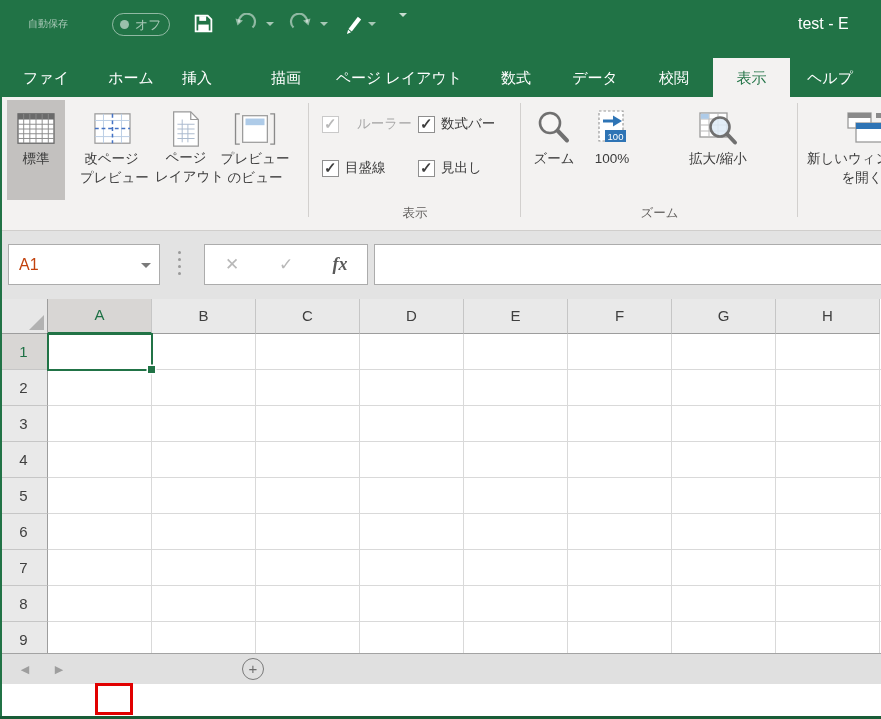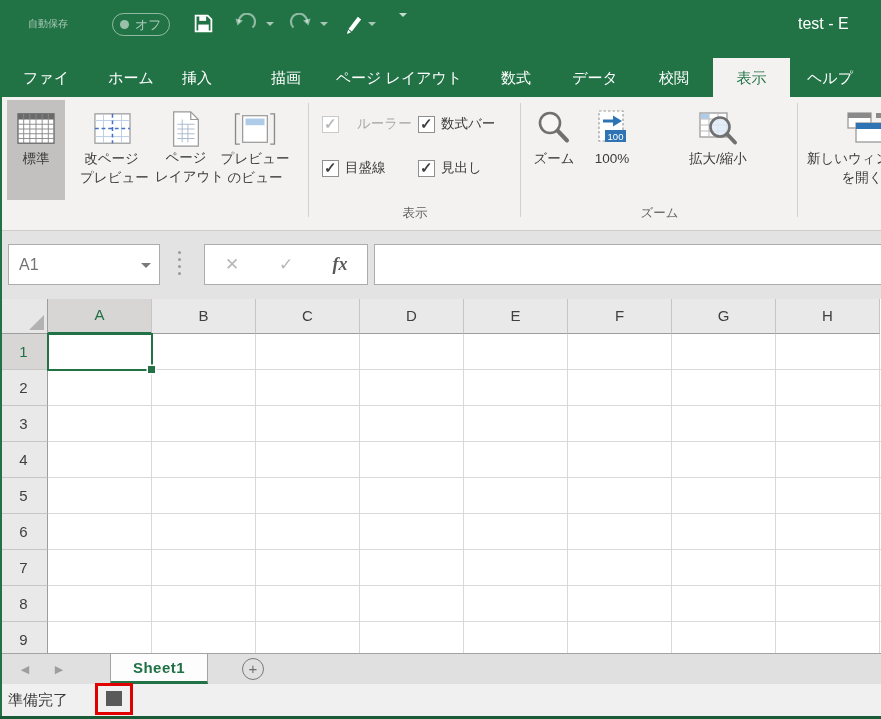--- a/index.html
+++ b/index.html
@@ -37,21 +37,21 @@
   .cb-box { width:17px; height:17px; background:#fff; border:1px solid #8F8F8F; margin-right:6px; position:relative; }
   .cb-check { position:absolute; left:1px; top:-2px; font-size:15px; font-weight:bold; color:#3E3E3E; }
   .cb-label { font-size:13.5px; color:#3B3B3B; white-space:nowrap; }
   .cb-item.disabled .cb-box { border-color:#C9C9C9; }
   .cb-item.disabled .cb-check { color:#B9B9B9; }
   .cb-item.disabled .cb-label { color:#A9A9A9;margin-left:12px; }
 
   
   .fbar { position:absolute; left:0; top:231px; width:881px; height:68px; background:#E3E3E3; }
   .namebox { position:absolute; left:8px; top:13px; width:152px; height:41px; background:#fff; border:1px solid #ACACAC; }
-  .namebox-value { position:absolute; left:10px; top:0; line-height:39px; font-size:16px; color:#737373; }
+  .namebox-value { position:absolute; left:10px; top:0; line-height:39px; font-size:16px; color:#c2410c; }
   .namebox-arrow { position:absolute; right:8px; top:18px; width:0; height:0; border-left:5px solid transparent; border-right:5px solid transparent; border-top:5px solid #7A7A7A; }
   .fdots { position:absolute; left:178px; top:20px; display:flex; flex-direction:column; gap:4px; }
   .fdots i { width:3px; height:3px; border-radius:50%; background:#9A9A9A; }
   .fbtns { position:absolute; left:204px; top:13px; width:164px; height:41px; background:#fff; border:1px solid #ACACAC; display:flex; align-items:center; }
   .fbtn { flex:1; text-align:center; font-size:17px; color:#B8B8B8; }
   .fbtn.fx { font-family:"Liberation Serif", serif; font-style:italic; font-weight:bold; color:#595959; font-size:18px; }
   .finput { position:absolute; left:374px; top:13px; width:507px; height:41px; background:#fff; border:1px solid #ACACAC; border-right:none; }
 
   
   .grid { position:absolute; left:0; top:299px; width:881px; height:354px; background:#fff; overflow:hidden; }
@@ -332,27 +332,20 @@
     <div class="gridbody">
       <div class="sel-cell">
         <span class="fill-handle"></span>
       </div>
     </div>
   </div>
 
   <div class="sheetbar">
     <span class="nav-arrow" style="left:16px;">◀</span>
     <span class="nav-arrow" style="left:50px;">▶</span>
-    <div class="sheet-tab">
-      <span>Sheet1</span>
-    </div>
     <span class="add-sheet">+</span>
   </div>
 
-  <div class="statusbar">
-    <span class="status-mode">準備完了</span>
-    <span class="macro-btn"></span>
-  </div>
   <div class="anno-red"></div>
 
   <div class="left-strip"></div>
   <div class="bottom-strip"></div>
 </div>
 
 </body></html>

